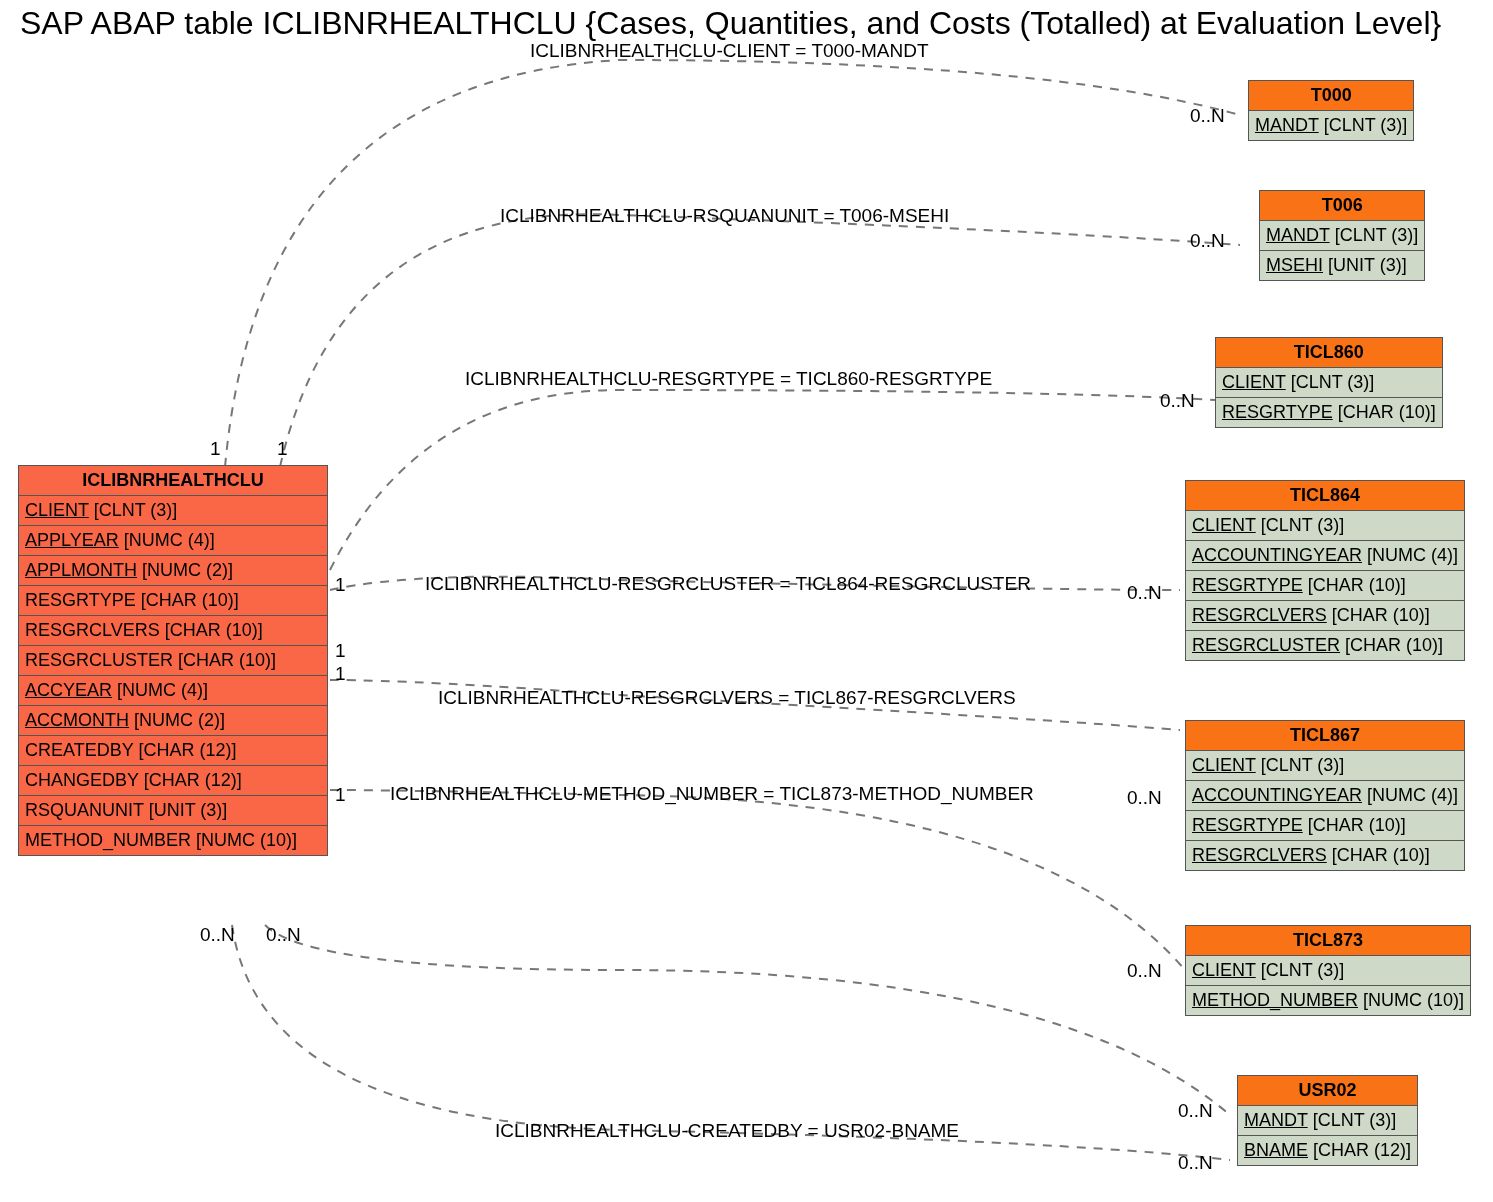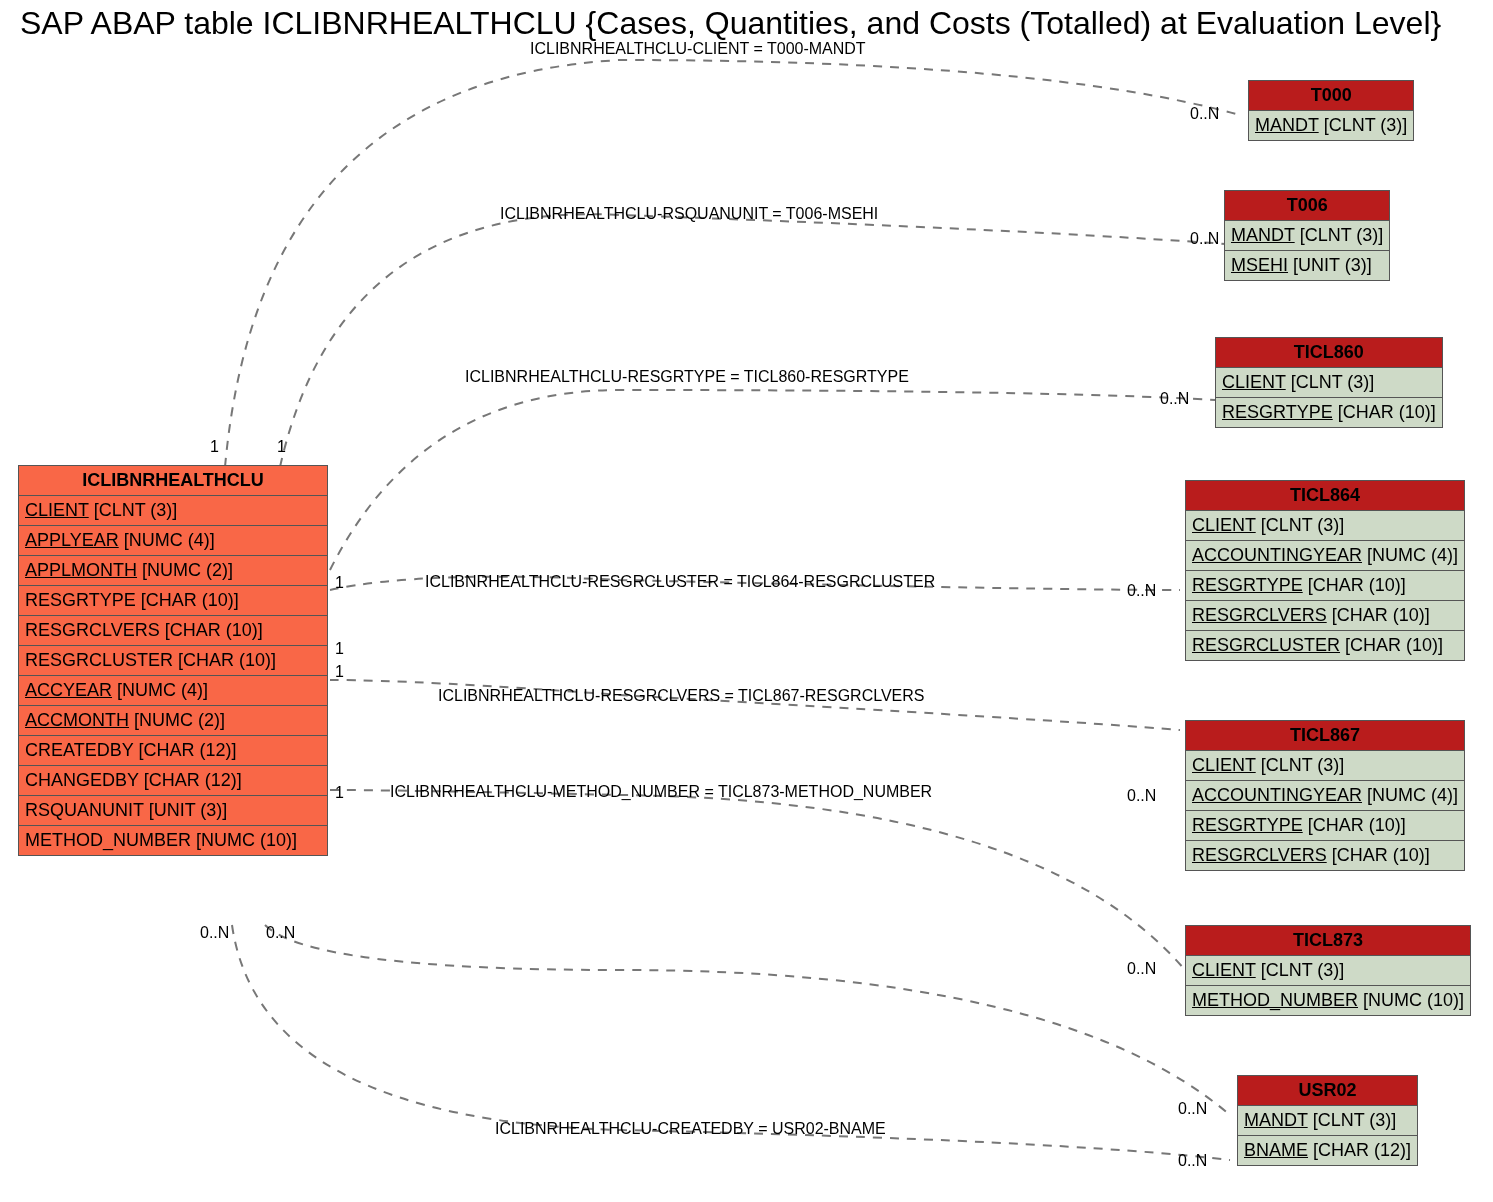--- a/index.html
+++ b/index.html
@@ -1,24 +1,24 @@
 <!DOCTYPE html>
 <html><head>
 <meta charset="utf-8">
 <style>
   html,body{margin:0;padding:0;background:#fff;font-family:Verdana,Geneva,sans-serif;font-size:16px;color:#000}
   .canvas{position:relative;width:1493px;height:1202px}
   .title{position:absolute;font-size:32px;left:20px;top:5px;white-space:nowrap}
-  .label{position:absolute;font-size:16px;white-space:nowrap;text-align:right}
+  .label{position:absolute;font-size:19px;white-space:nowrap;text-align:right}
   .card{position:absolute;font-size:18px}
   .card .hdr{font-weight:bold;text-align:center;padding:4px 6px;border:1px solid #555}
   .card .row{padding:4px 6px;border:1px solid #555;border-top:none;white-space:nowrap}
   .main .hdr{background:#f96747}
   .main .row{background:#f96747}
-  .ref  .hdr{background:#b91c1c}
+  .ref  .hdr{background:#f97316}
   .ref  .row{background:#cedac7}
   .card .fn{}
   .card .ul{text-decoration:underline}
   svg.lines{position:absolute;left:0;top:0}
 </style>
 </head>
 <body>
 
 <div class="canvas">
 
@@ -80,21 +80,21 @@
         <div class="row"><span class="fn">METHOD_NUMBER</span> [NUMC (10)]</div>
       </div>
   </div>
 
   <div class="card ref" style="left:1248px;top:80px">
       <div class="hdr">T000</div>
       <div>
         <div class="row"><span class="fn ul">MANDT</span> [CLNT (3)]</div>
       </div>
     </div>
-  <div class="card ref" style="left:1224px;top:190px">
+  <div class="card ref" style="left:1259px;top:190px">
       <div class="hdr">T006</div>
       <div>
         <div class="row"><span class="fn ul">MANDT</span> [CLNT (3)]</div>
         <div class="row"><span class="fn ul">MSEHI</span> [UNIT (3)]</div>
       </div>
     </div>
   <div class="card ref" style="left:1215px;top:337px">
       <div class="hdr">TICL860</div>
       <div>
         <div class="row"><span class="fn ul">CLIENT</span> [CLNT (3)]</div>

